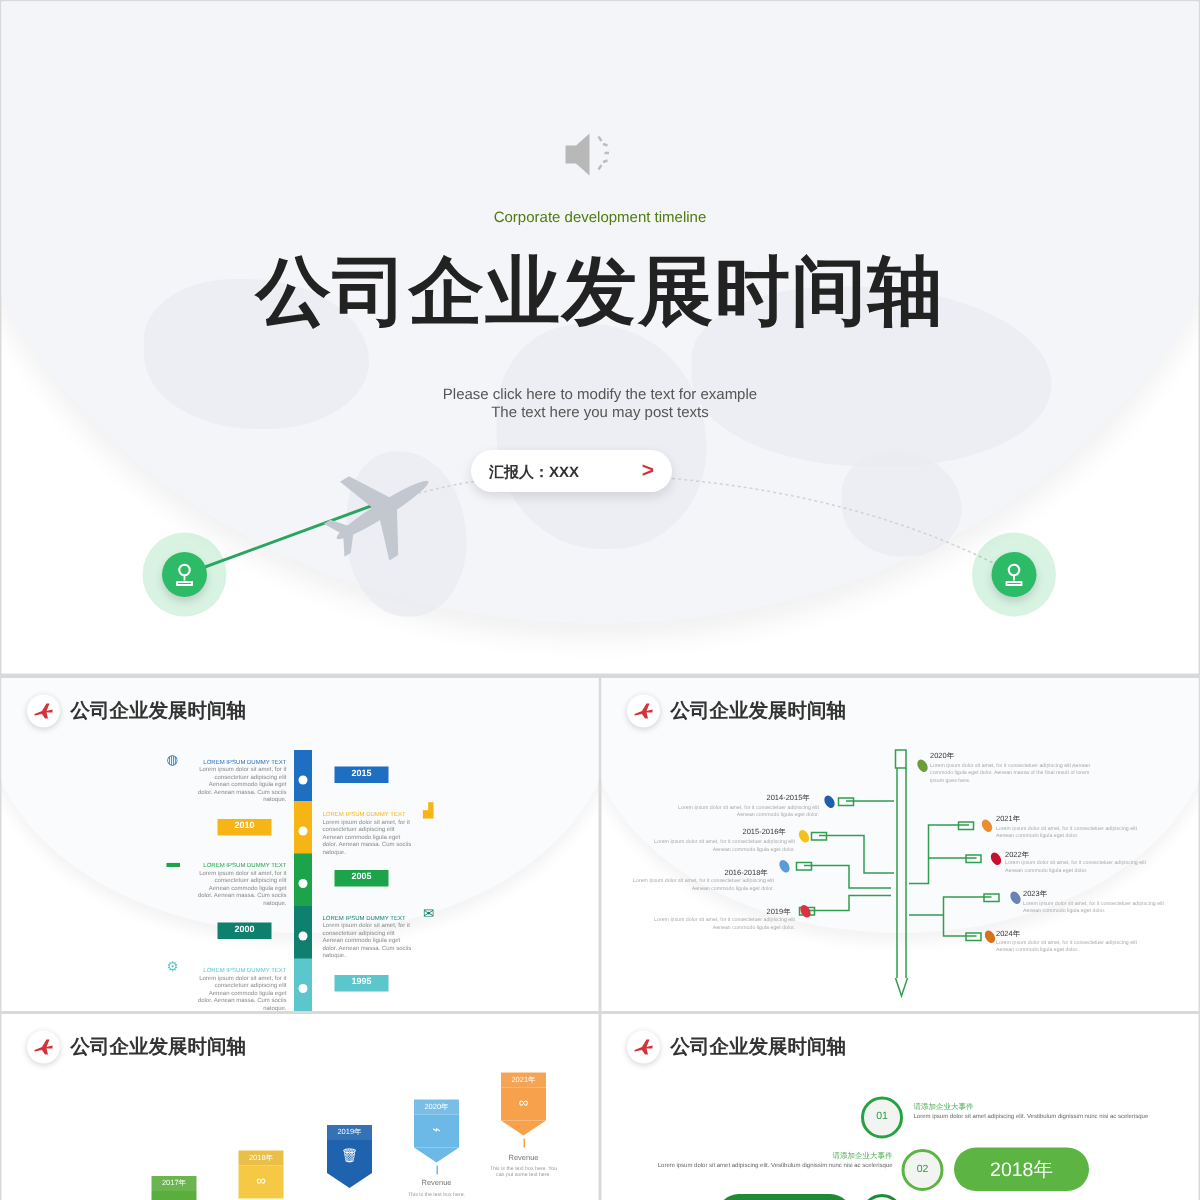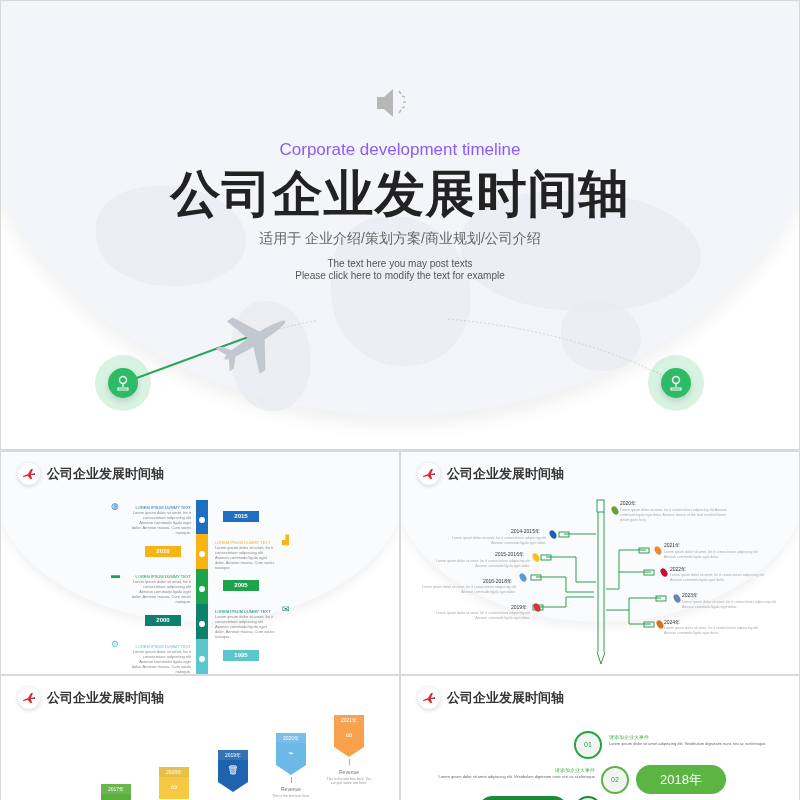--- a/index.html
+++ b/index.html
@@ -10,21 +10,21 @@
   #p1 { left:1px; top:452px; width:398px; height:222px; }
   #p2 { left:401px; top:452px; width:398px; height:222px; }
   #p3 { left:1px; top:676px; width:398px; height:124px; }
   #p4 { left:401px; top:676px; width:398px; height:124px; }
 
   
   .hero-bowl { position:absolute; left:-40px; top:-330px; width:878px; height:745px; border-radius:0 0 50% 50%; background:#f4f5f9; box-shadow:0 10px 18px rgba(0,0,0,0.06); }
   .hero-bottom { position:absolute; left:0; top:0; width:100%; height:100%; background:#ffffff; }
   .map { position:absolute; background:#e9ebf0; opacity:0.75; border-radius:40% 55% 45% 50%; }
   .speaker { position:absolute; left:374px; top:84px; width:40px; height:36px; }
-  .hero-en { position:absolute; left:0; width:100%; top:139px; text-align:center; font-size:17px; color:#8b5cf6; }
+  .hero-en { position:absolute; left:0; width:100%; top:139px; text-align:center; font-size:10px; color:#4d7c0f; }
   .hero-title { position:absolute; left:0; width:100%; top:160px; text-align:center; font-size:50px; font-weight:bold; color:#222; letter-spacing:1px; }
   .hero-sub { position:absolute; left:0; width:100%; top:229px; text-align:center; font-size:14px; color:#666; }
   .hero-desc { position:absolute; left:0; width:100%; top:257px; text-align:center; font-size:10px; color:#555; line-height:12px; }
   .reporter { position:absolute; left:313px; top:299px; width:134px; height:28px; border-radius:14px; background:#fff; box-shadow:0 3px 8px rgba(0,0,0,0.12); }
   .reporter span.lbl { position:absolute; left:12px; top:8px; font-size:10px; font-weight:bold; color:#333; }
   .reporter span.arr { position:absolute; right:12px; top:5px; font-size:14px; font-weight:bold; color:#d3323b; }
   .pin-halo { position:absolute; width:56px; height:56px; border-radius:50%; background:rgba(46,189,102,0.18); }
   .pin { position:absolute; left:13px; top:13px; width:30px; height:30px; border-radius:50%; background:#2dbb67; box-shadow:0 3px 6px rgba(0,0,0,0.15); }
   .pin svg { position:absolute; left:8px; top:7px; }
 
@@ -76,42 +76,45 @@
     <div class="map" style="left:460px;top:190px;width:240px;height:120px;"></div>
     <div class="map" style="left:560px;top:300px;width:80px;height:70px;"></div>
 
     <svg class="speaker" viewBox="0 0 40 36">
       <path d="M2 12 h7 l9 -8 v28 l-9 -8 h-7 z" fill="#b8b8b8"></path>
       <path d="M24 6 l2 3 M27 11 l3 1 M28 17 h3 M27 23 l3 -1 M24 28 l2 -3" stroke="#bdbdbd" stroke-width="1.6" fill="none"></path>
     </svg>
 
     <div class="hero-en">Corporate development timeline</div>
     <div class="hero-title">公司企业发展时间轴</div>
-    <div class="hero-sub">适用于 企业介绍/策划方案/商业规划/公司介绍</div>
     <div class="hero-desc">
+      <div>Please click here to modify  the text for  example</div>
       <div>The text here you may post texts</div>
-      <div>Please click here to modify  the text for  example</div>
     </div>
 
     <svg style="position:absolute;left:0;top:0;" width="798" height="448">
       <path d="M122 382 L250 335" stroke="#2aa560" stroke-width="2" fill="none"></path>
       <path d="M270 330 Q 300 322 315 320" stroke="#cfd2d8" stroke-width="1" stroke-dasharray="2 2" fill="none"></path>
       <path d="M447 318 Q 580 330 676 382" stroke="#cfd2d8" stroke-width="1" stroke-dasharray="2 2" fill="none"></path>
     </svg>
 
     <svg style="position:absolute;left:212px;top:304px;" width="84" height="70" viewBox="0 0 84 70">
       <g transform="rotate(-32 42 35)" fill="#c3c7d0">
         <ellipse cx="42" cy="35" rx="36" ry="5"></ellipse>
         <path d="M38 33 L28 4 L35 4 L52 33 Z"></path>
         <path d="M38 37 L28 66 L35 66 L52 37 Z"></path>
         <path d="M10 33 L4 22 L9 22 L18 33 Z"></path>
         <path d="M10 37 L4 48 L9 48 L18 37 Z"></path>
       </g>
     </svg>
 
+    <div class="reporter">
+      <span class="lbl">汇报人：XXX</span>
+      <span class="arr">&gt;</span>
+    </div>
 
     <div class="pin-halo" style="left:94px;top:354px;">
       <div class="pin">
         <svg width="14" height="16" viewBox="0 0 14 16">
           <circle cx="7" cy="5" r="3.5" stroke="#fff" stroke-width="1.4" fill="none"></circle>
           <path d="M7 9 L7 12 M2 13 h10 v2 h-10 z" stroke="#fff" stroke-width="1.2" fill="none"></path>
         </svg>
       </div>
     </div>
     <div class="pin-halo" style="left:647px;top:354px;">

